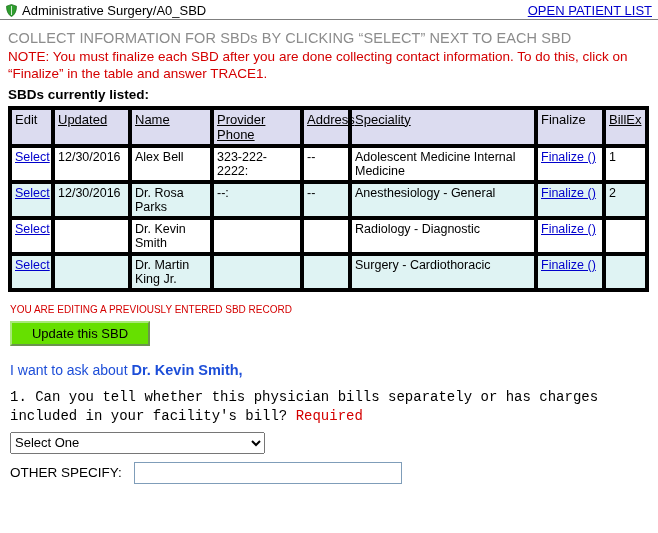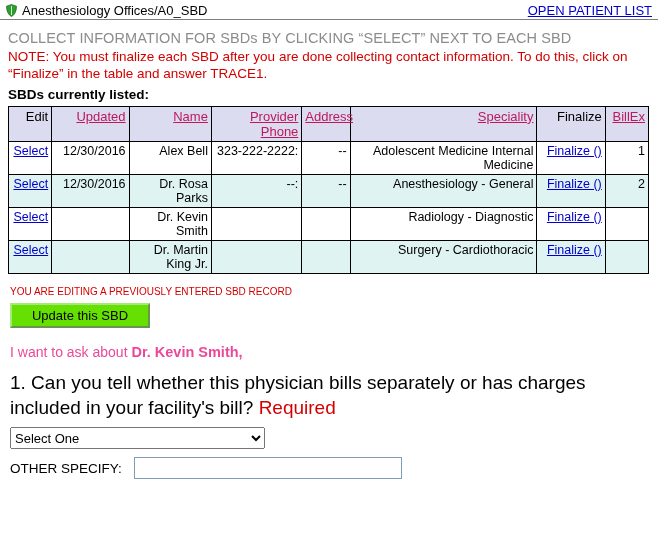--- a/index.html
+++ b/index.html
@@ -73,34 +73,34 @@
     margin: 3px 0 4px 0;
   }
   
   table.sbd {
     border-collapse: collapse;
     width: 641px;
     table-layout: fixed;
     font-size: 12.5px;
   }
   table.sbd th, table.sbd td {
-    border: 1px solid #000000;
+    border: 4px solid #000000;
     padding: 2px 3px;
     vertical-align: top;
-    text-align: right;
+    text-align: left;
     font-weight: normal;
   }
   table.sbd thead th {
     background: #dcdcf0;
     font-weight: normal;
     font-size: 13px;
     height: 30px;
   }
   table.sbd thead th a {
-    color: #be185d;
+    color: #000000;
     text-decoration: underline;
     cursor: pointer;
   }
   .row-alt {
     background: #dff3f3;
   }
   .lnk {
     color: #0000cc;
     text-decoration: underline;
     cursor: pointer;
@@ -144,37 +144,38 @@
     border: 2px outset #e8e5e0;
     font-family: "Liberation Sans", sans-serif;
     font-size: 13px;
     padding: 3px 14px;
     cursor: pointer;
     min-width: 110px;
   }
   
   .ask-line {
     font-size: 14px;
-    color: #ec4899;
+    color: #1d4ed8;
     margin: 16px 0 1px 2px;
   }
   .ask-line .doctor {
     font-weight: bold;
     font-size: 14.5px;
   }
   .whose-line {
     font-size: 13.5px;
     color: #1a3f8f;
     line-height: 1.3;
     margin: 0 0 10px 2px;
   }
   .question-text {
-    font-size: 19px;
+    font-size: 14px;
     line-height: 1.35;
     margin: 10px 0 6px 2px;
+    font-family: Liberation Mono, monospace;
   }
   .required {
     color: #d40000;
   }
   select.select-one {
     width: 255px;
     height: 22px;
     font-family: "Liberation Sans", sans-serif;
     font-size: 13px;
     margin: 0 0 8px 2px;
@@ -203,21 +204,21 @@
 <div class="page">
 
   <div class="topbar">
     <div class="topbar-left">
       <span class="shield-icon">
         <svg width="11" height="13" viewBox="0 0 11 13">
           <path d="M5.5 0.5 L10.5 2.2 C10.5 7.5 8.5 11 5.5 12.5 C2.5 11 0.5 7.5 0.5 2.2 Z" fill="#2e9e2e" stroke="#1b6b1b" stroke-width="0.7"></path>
           <path d="M5.5 2 L5.5 11" stroke="#ffffff" stroke-width="0.8"></path>
         </svg>
       </span>
-      <span class="breadcrumb">Anesthesiology Offices/A0_SBD</span>
+      <span class="breadcrumb">Administrative Surgery/A0_SBD</span>
     </div>
     <span class="open-patient-list">OPEN PATIENT LIST</span>
   </div>
 
   <div class="content">
 
     <div class="collect-line">COLLECT INFORMATION FOR SBDs BY CLICKING “SELECT” NEXT TO EACH SBD</div>
     <div class="note-line">NOTE: You must finalize each SBD after you are done collecting contact information. To do this, click on “Finalize” in the table and answer TRACE1.</div>
     <div class="sbds-listed">SBDs currently listed:</div>
 

